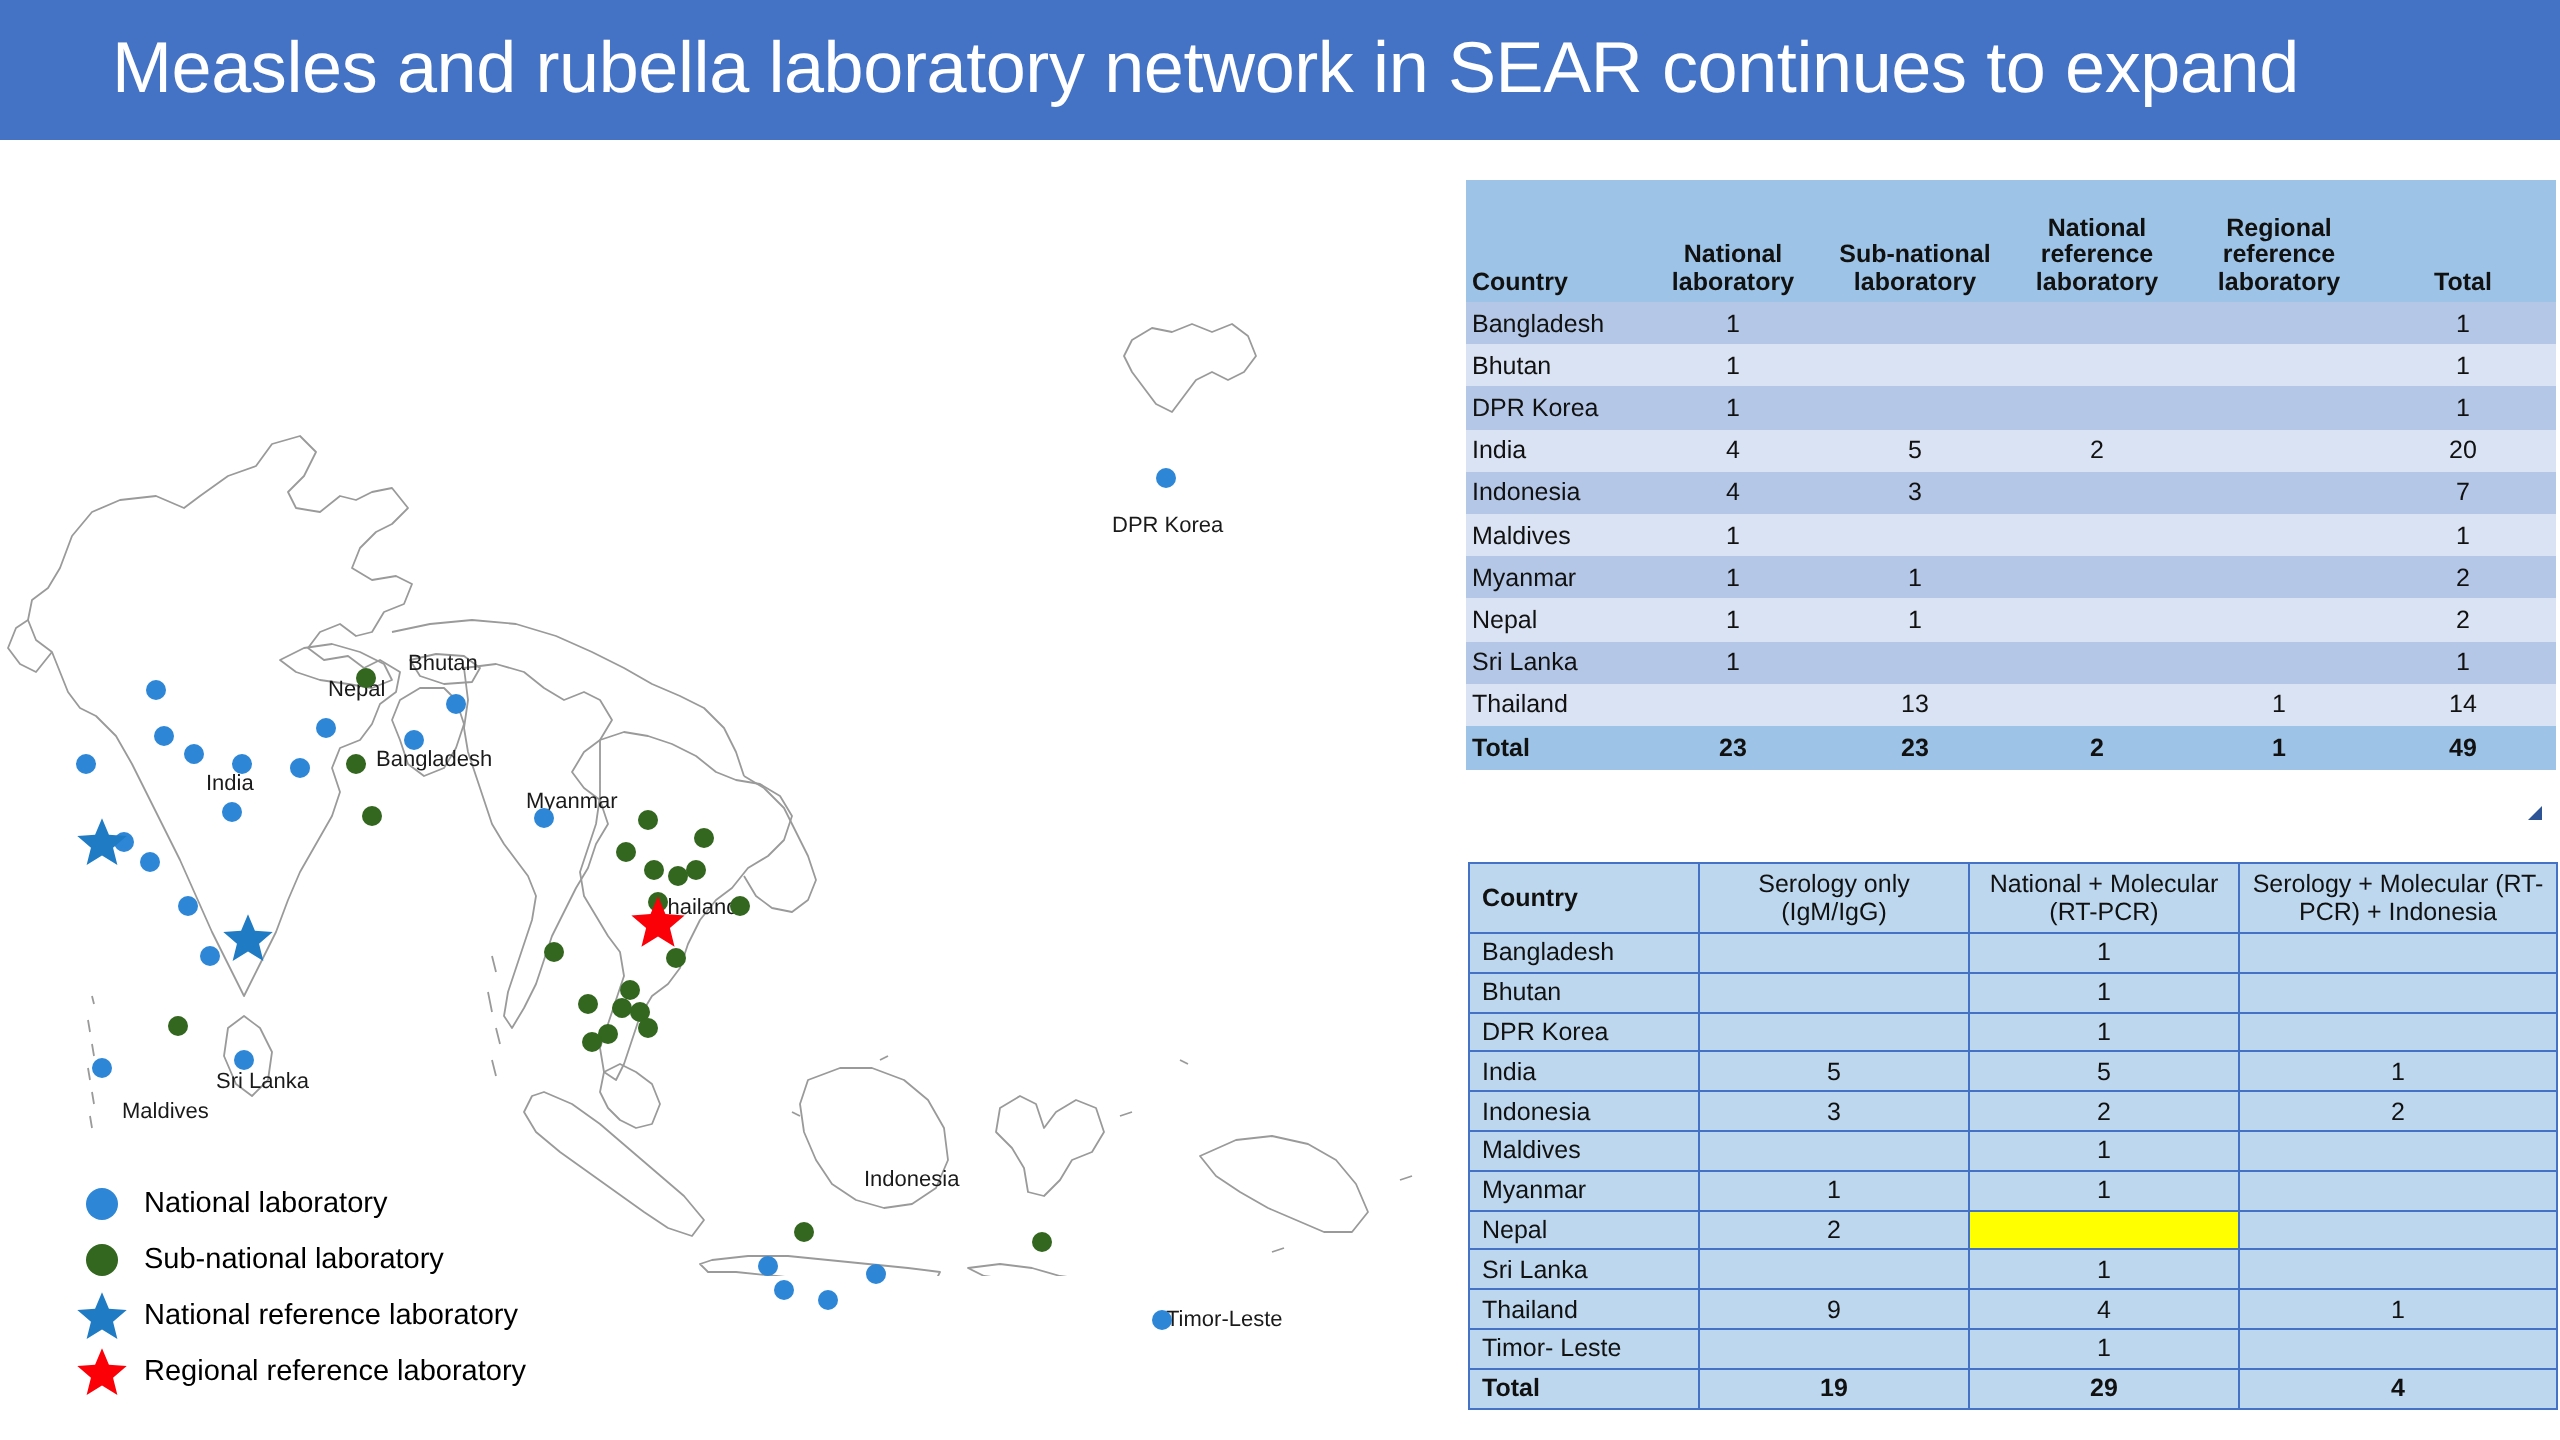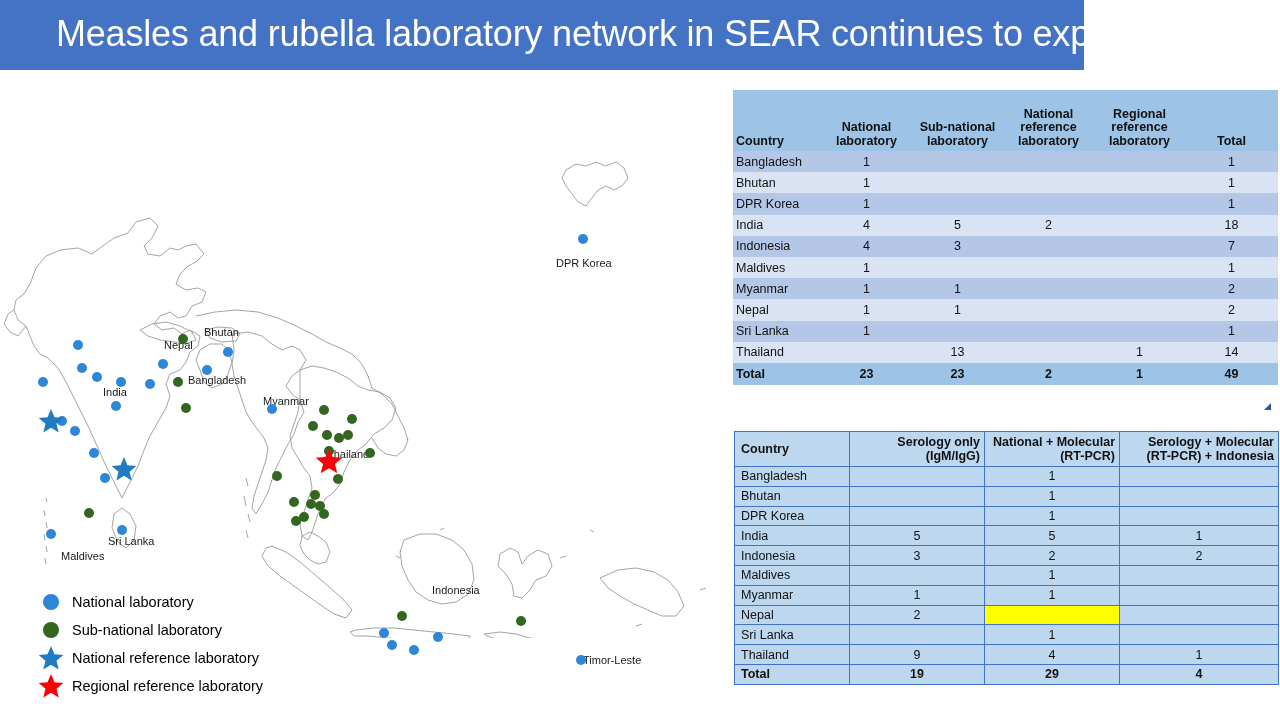--- a/index.html
+++ b/index.html
@@ -2,21 +2,21 @@
 <html><head>
 <meta charset="utf-8">
 <style>
   html,body{margin:0;padding:0;}
   body{
     width:1280px;height:720px;background:#ffffff;overflow:hidden;
     font-family:"Liberation Sans",sans-serif;position:relative;
   }
   
   #title-bar{
-    position:absolute;left:0;top:0;width:1084px;height:70px;
+    position:absolute;left:0;top:0;width:1280px;height:70px;
     background:#4472c4;
   }
   #title-text{
     position:absolute;left:56px;top:13px;
     font-size:36px;color:#ffffff;font-weight:400;letter-spacing:-0.2px;
     white-space:nowrap;
   }
 
   
   #map-panel{position:absolute;left:0;top:78px;width:720px;height:560px;}
@@ -62,22 +62,22 @@
   }
   #t1-handle:after{
     content:"";position:absolute;right:0;bottom:0;
     width:0;height:0;border-style:solid;border-width:0 0 7px 7px;
     border-color:transparent transparent #2f5496 transparent;
   }
 
   
   #table2{left:734px;top:431px;width:544px;}
   #table2 th{
-    background:#bdd7ee;font-weight:bold;vertical-align:middle;
-    text-align:right;line-height:1.12;height:34px;
+    background:#bdd7ee;font-weight:normal;vertical-align:middle;
+    text-align:center;line-height:1.12;height:34px;
     border:1px solid #4472c4;
   }
   #table2 th.t2-country{text-align:left;padding-left:6px;font-weight:bold;}
   #table2 td{
     height:18.8px;text-align:center;background:#bdd7ee;
     border:1px solid #4472c4;
   }
   #table2 td.c-name{text-align:left;padding-left:6px;}
   #table2 tr.total td{font-weight:bold;}
   #table2 td.hl{background:#ffff00;}
@@ -323,21 +323,21 @@
         <td></td>
         <td></td>
         <td>1</td>
       </tr>
       <tr class="even">
         <td class="c-name">India</td>
         <td>4</td>
         <td>5</td>
         <td>2</td>
         <td></td>
-        <td>18</td>
+        <td>20</td>
       </tr>
       <tr class="odd">
         <td class="c-name">Indonesia</td>
         <td>4</td>
         <td>3</td>
         <td></td>
         <td></td>
         <td>7</td>
       </tr>
       <tr class="even">
@@ -461,20 +461,26 @@
         <td></td>
         <td>1</td>
         <td></td>
       </tr>
       <tr>
         <td class="c-name">Thailand</td>
         <td>9</td>
         <td>4</td>
         <td>1</td>
       </tr>
+      <tr>
+        <td class="c-name">Timor- Leste</td>
+        <td></td>
+        <td>1</td>
+        <td></td>
+      </tr>
       <tr class="total">
         <td class="c-name">Total</td>
         <td>19</td>
         <td>29</td>
         <td>4</td>
       </tr>
     </tbody>
 </table>
 
 </body></html>

